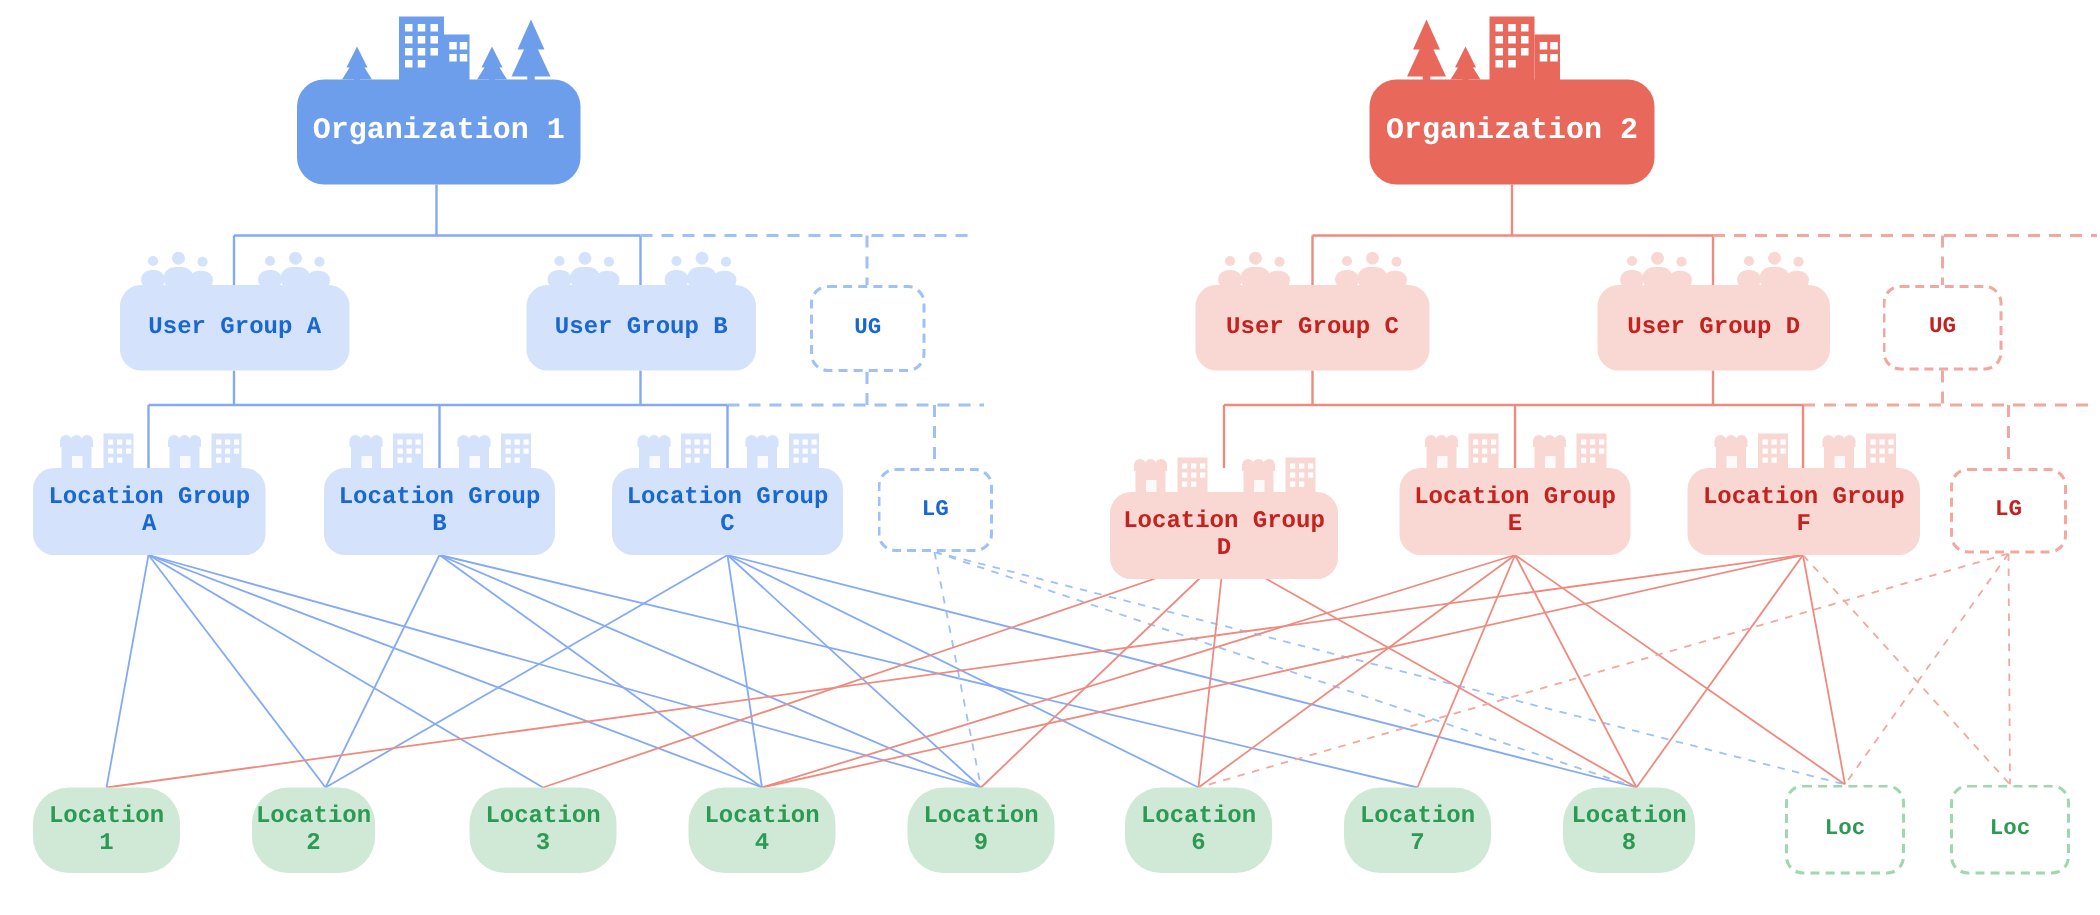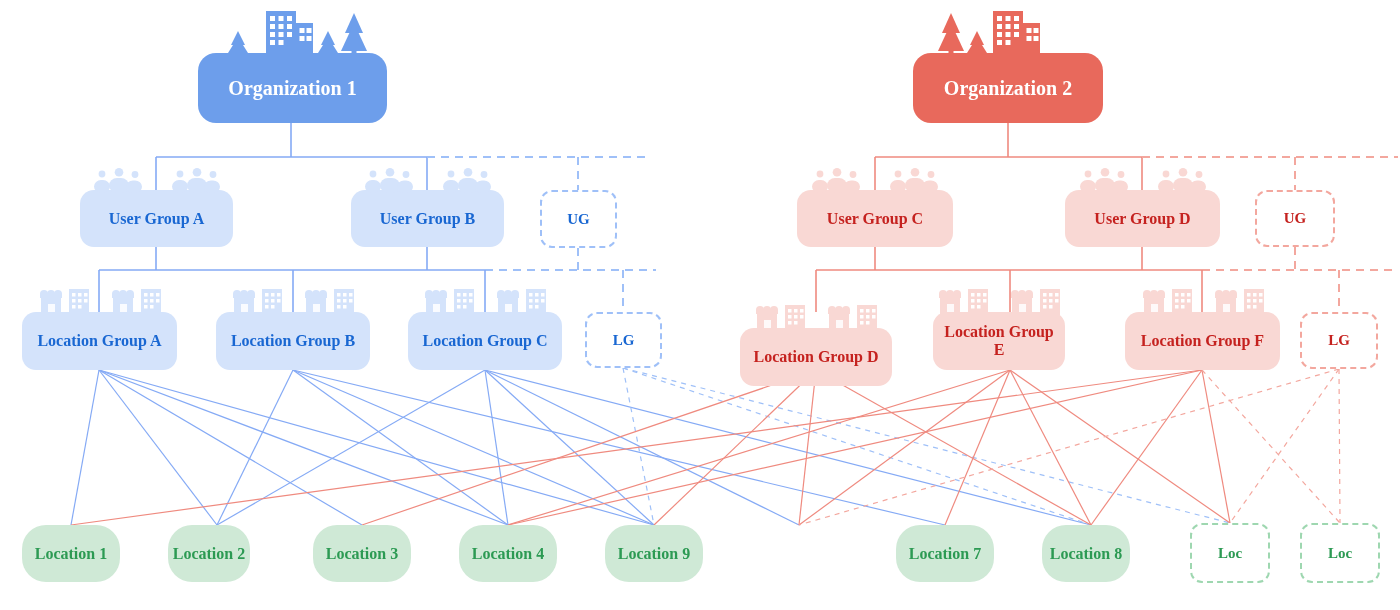--- a/index.html
+++ b/index.html
@@ -4,21 +4,21 @@
 <style>
   :root{
     --blue:#6d9eeb; --blue-light:#d4e3fb; --blue-text:#1967d2;
     --blue-line:#85aaf5; --blue-dash:#9fc0f8;
     --red:#e8695c; --red-light:#f9d8d4; --red-text:#c5221f;
     --red-line:#ef8a7f; --red-dash:#f3a79e;
     --green-light:#cfe9d6; --green-text:#2c9a53; --green-dash:#9ed7b0;
   }
   html,body{margin:0;padding:0;background:#fff;}
   .canvas{position:relative;width:1400px;height:610px;background:#fff;overflow:hidden;
-          font-family:Liberation Serif, serif;}
+          font-family:Liberation Mono, monospace;}
   #lines{position:absolute;left:0;top:0;z-index:0;}
   .node{position:absolute;z-index:1;display:flex;align-items:center;justify-content:center;
         box-sizing:border-box;font-weight:bold;text-align:center;}
   .org{border-radius:18px;color:#fff;font-size:20px;}
   .org.blue{background:var(--blue);} .org.red{background:var(--red);}
   .group{border-radius:14px;font-size:16px;}
   .group.blue{background:var(--blue-light);color:var(--blue-text);text-align:center;}
   .group.red{background:var(--red-light);color:var(--red-text);}
   .loc{border-radius:24px;font-size:16px;background:var(--green-light);color:var(--green-text);}
   .ph{border-radius:12px;font-size:15px;background:#fff;border:2px dashed;}
@@ -265,21 +265,21 @@
   </div>
   <div class="node group red" style="left:740px;top:328px;width:152px;height:58px">
     <svg class="icon stores-icon" viewBox="0 0 150 30">
       <g fill="currentColor">
           <use href="#sym-store-pair" x="14"></use>
           <use href="#sym-store-pair" x="86"></use>
         </g>
     </svg>
     <span class="lbl">Location Group D</span>
   </div>
-  <div class="node group red" style="left:933px;top:312px;width:132px;height:58px">
+  <div class="node group red" style="left:933px;top:312px;width:154px;height:58px">
     <svg class="icon stores-icon" viewBox="0 0 150 30">
       <g fill="currentColor">
           <use href="#sym-store-pair" x="14"></use>
           <use href="#sym-store-pair" x="86"></use>
         </g>
     </svg>
     <span class="lbl">Location Group E</span>
   </div>
   <div class="node group red" style="left:1125px;top:312px;width:155px;height:58px">
     <svg class="icon stores-icon" viewBox="0 0 150 30">
@@ -302,20 +302,23 @@
     </div>
   <div class="node loc" style="left:313px;top:525px;width:98px;height:57px">
       <span class="lbl">Location 3</span>
     </div>
   <div class="node loc" style="left:459px;top:525px;width:98px;height:57px">
       <span class="lbl">Location 4</span>
     </div>
   <div class="node loc" style="left:605px;top:525px;width:98px;height:57px">
       <span class="lbl">Location 9</span>
     </div>
+  <div class="node loc" style="left:750px;top:525px;width:98px;height:57px">
+      <span class="lbl">Location 6</span>
+    </div>
   <div class="node loc" style="left:896px;top:525px;width:98px;height:57px">
       <span class="lbl">Location 7</span>
     </div>
   <div class="node loc" style="left:1042px;top:525px;width:88px;height:57px">
       <span class="lbl">Location 8</span>
     </div>
   <div class="node ph green" style="left:1190px;top:523px;width:80px;height:60px">
       <span class="lbl">Loc</span>
     </div>
   <div class="node ph green" style="left:1300px;top:523px;width:80px;height:60px">

